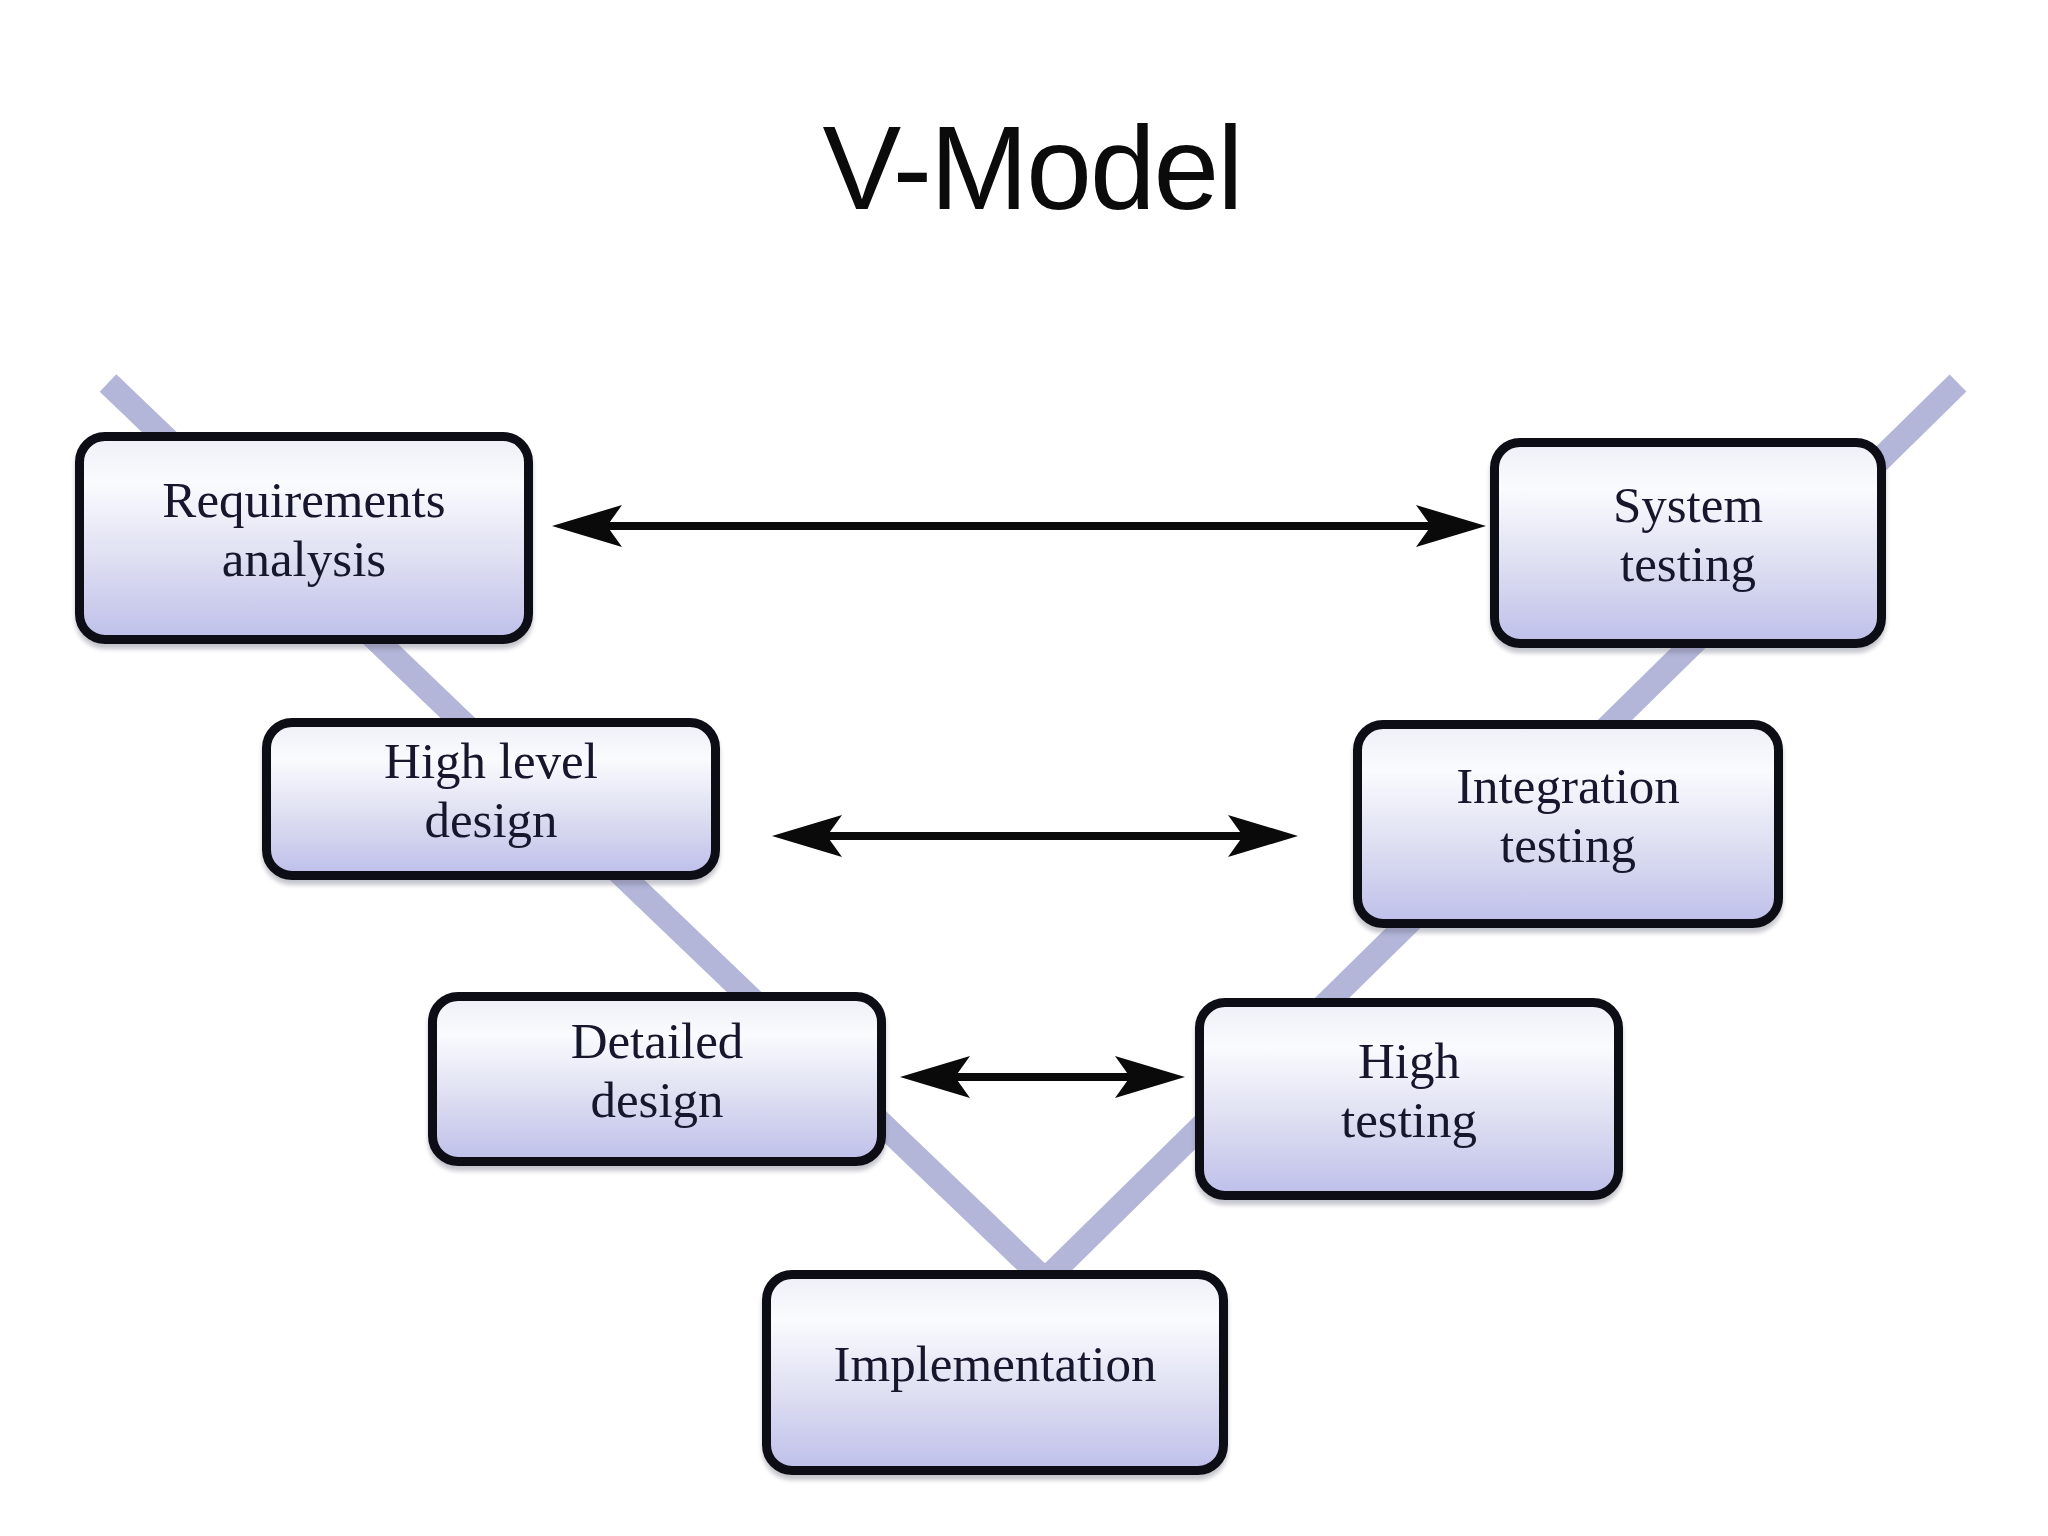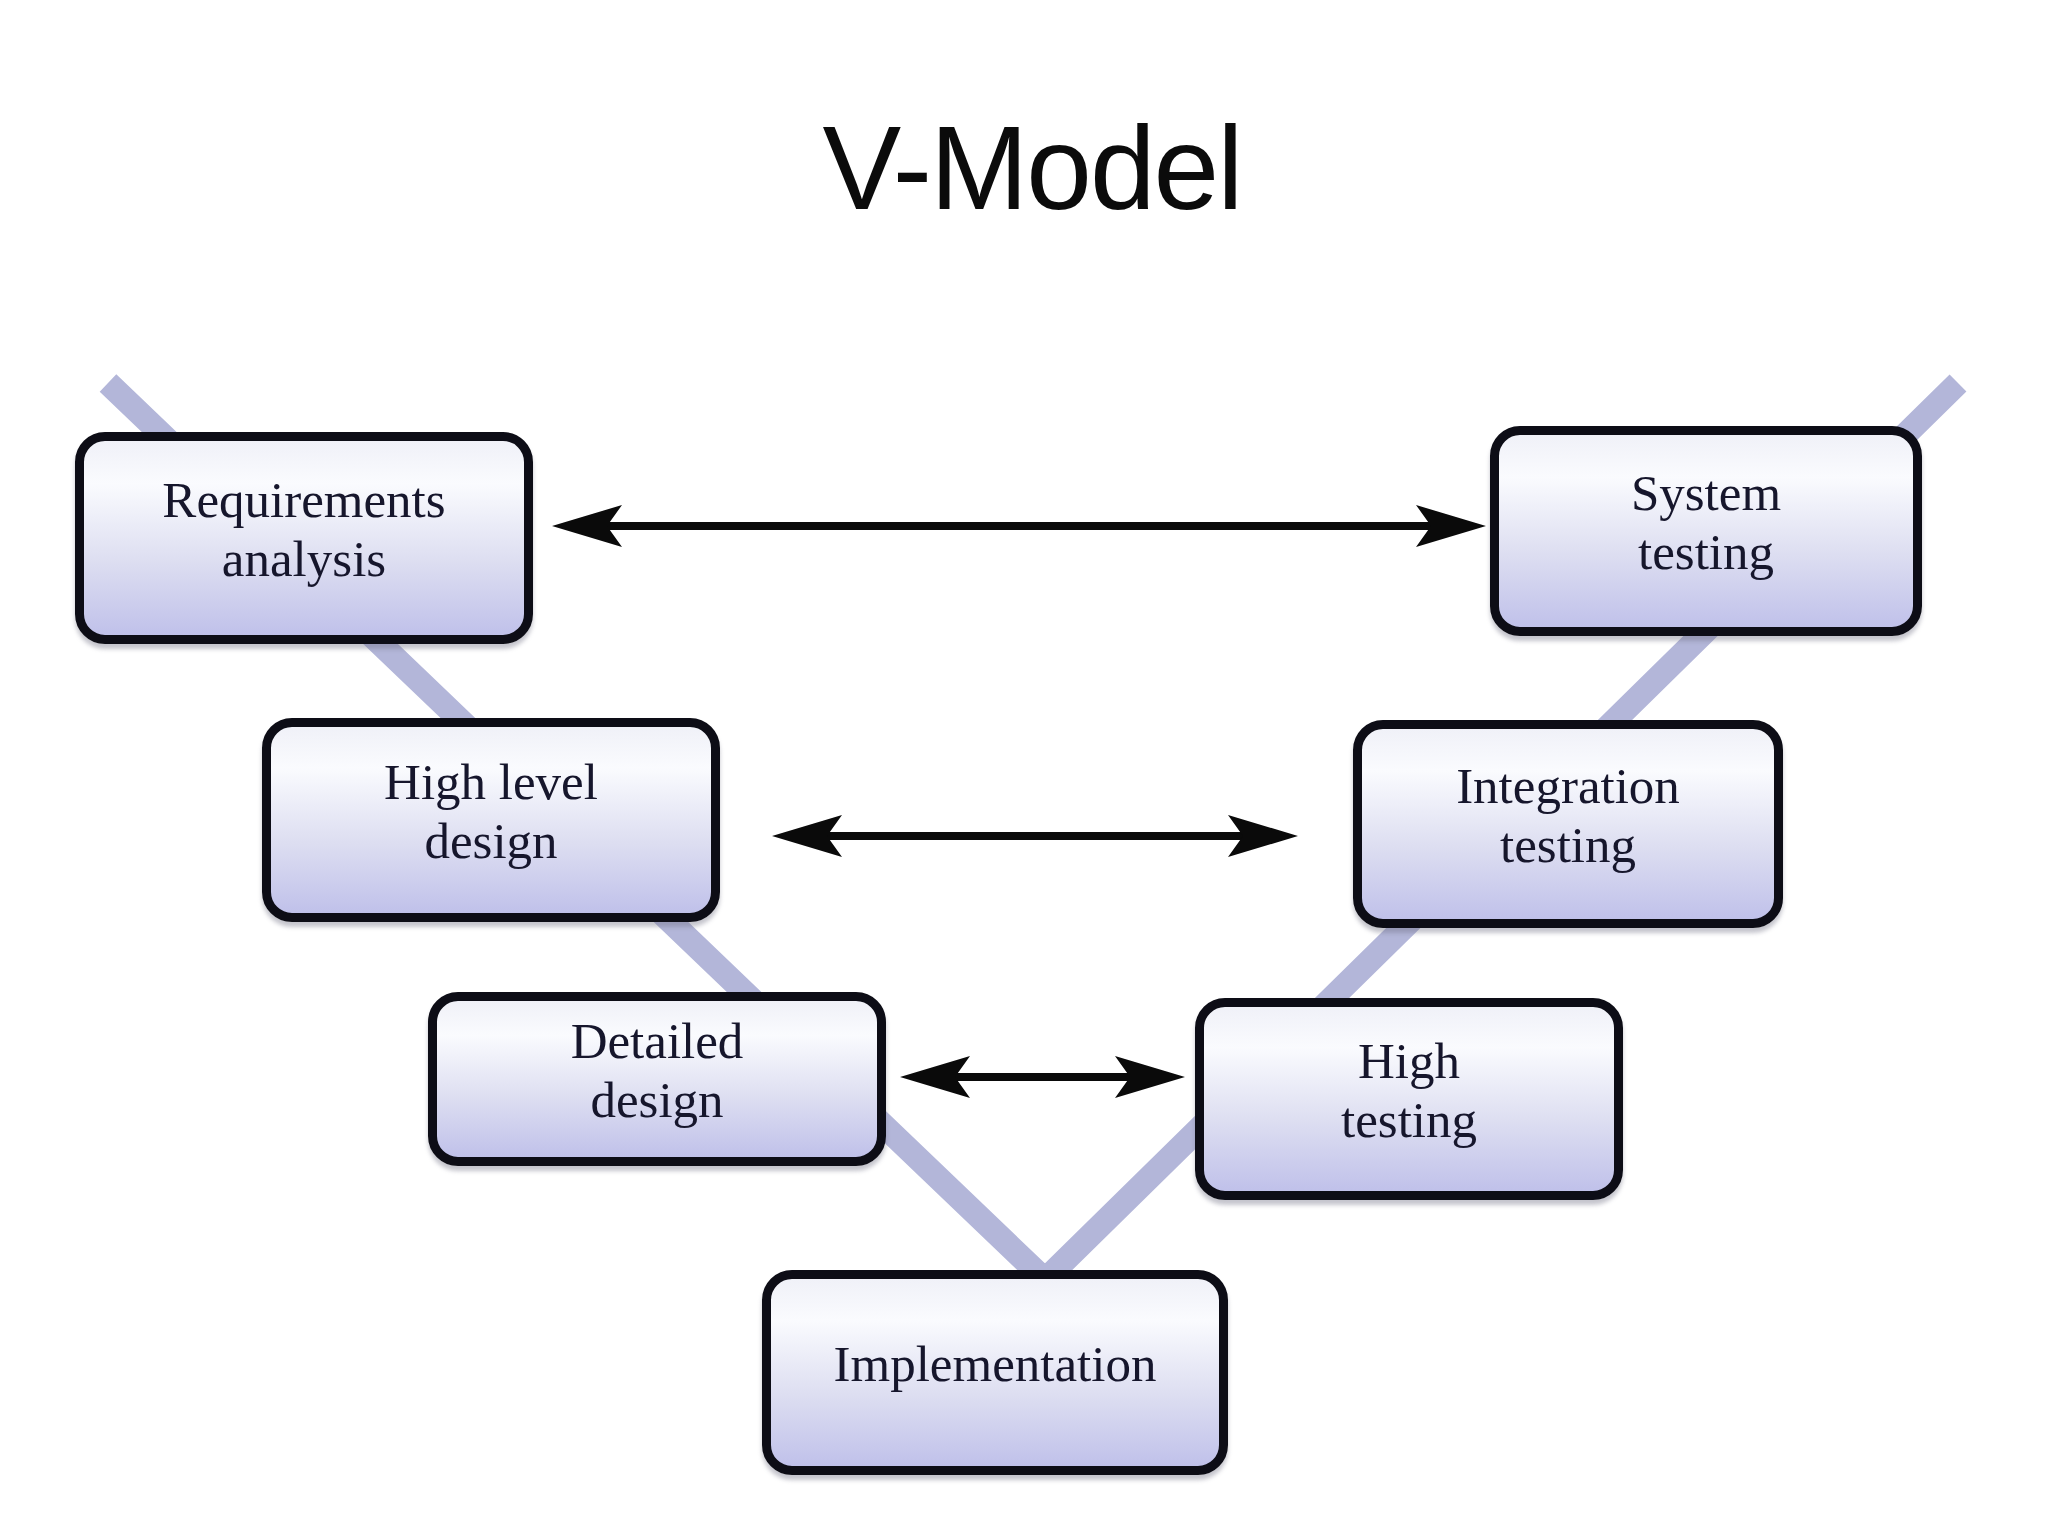--- a/index.html
+++ b/index.html
@@ -76,22 +76,22 @@
     padding-bottom: 16px;
     text-align: center;
     color: var(--text);
     font-size: 51px;
     line-height: 1.16;
   }
 
   .node span { display: block; }
 
   #node-requirements-analysis { left:   75px; top:  432px; width: 458px; height: 212px; }
-  #node-system-testing        { left: 1490px; top:  426px; width: 432px; height: 210px; }
-  #node-high-level-design     { left:  262px; top:  718px; width: 458px; height: 204px; }
+  #node-system-testing        { left: 1490px; top:  438px; width: 396px; height: 210px; }
+  #node-high-level-design     { left:  262px; top:  718px; width: 458px; height: 162px; }
   #node-integration-testing   { left: 1353px; top:  720px; width: 430px; height: 208px; align-items: center; }
   #node-detailed-design       { left:  428px; top:  992px; width: 458px; height: 174px; text-align: center; }
   #node-unit-testing          { left: 1195px; top:  998px; width: 428px; height: 202px; }
   #node-implementation        { left:  762px; top: 1270px; width: 466px; height: 205px; }
 </style>
 </head>
 <body>
 
 <div class="canvas">
 

